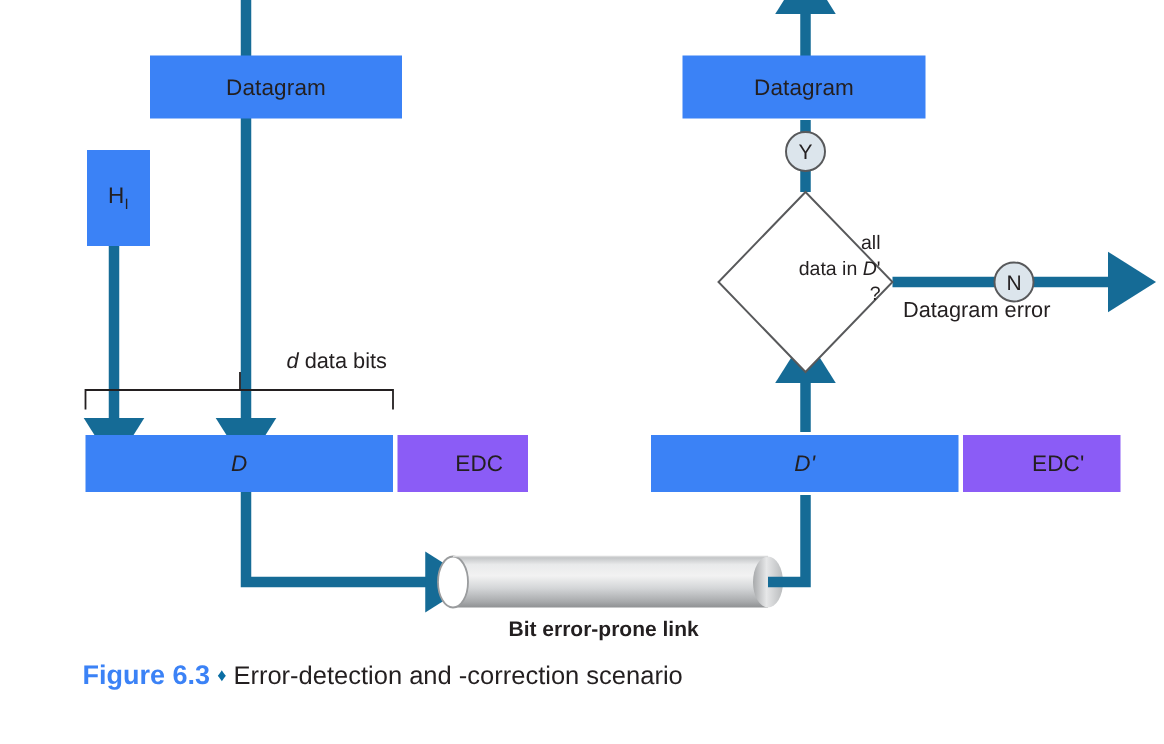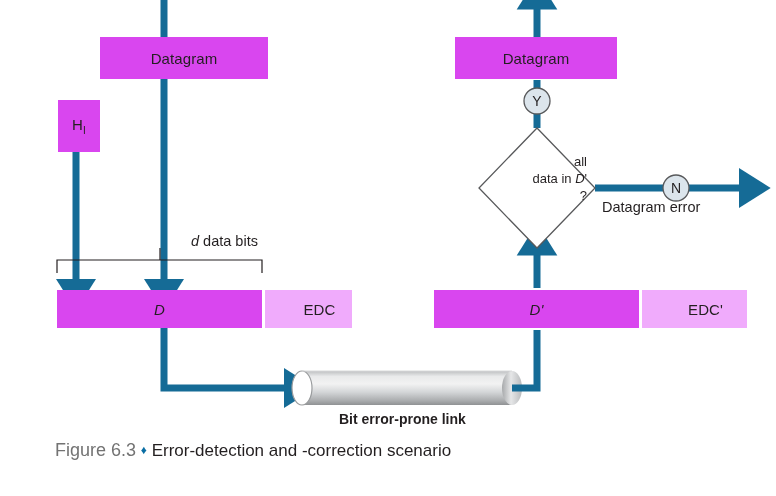--- a/index.html
+++ b/index.html
@@ -14,22 +14,22 @@
 
   .box{
     position:absolute;
     box-sizing:border-box;
     display:flex;align-items:center;justify-content:center;
     font-size:15px;
     letter-spacing:.1px;
     color:#231f20;
     z-index:3;
   }
-  .box.light{background:#d946ef;}
-  .box.dark{background:#f0abfc;padding-left:22px;}
+  .box.light{background:#3b82f6;}
+  .box.dark{background:#8b5cf6;padding-left:22px;}
 
   .lbl{
     position:absolute;
     font-size:14.5px;
     color:#231f20;
     white-space:nowrap;
     z-index:4;
   }
   .ital{font-style:italic;}
   .sub{font-size:10px;vertical-align:sub;}
@@ -55,22 +55,22 @@
 
   .caption{
     position:absolute;
     left:55px;top:440px;
     font-size:17px;
     color:#231f20;
     white-space:nowrap;
     z-index:6;
   }
   .caption .fignum{
-    color:#737373;
-    font-weight:normal;
+    color:#3b82f6;
+    font-weight:bold;
     font-size:18px;
   }
   .caption .diamondmark{
     color:#0a6ea4;
     font-size:12px;
     position:relative;
     top:-2px;
   }
 </style>
 </head>
@@ -156,21 +156,21 @@
     <g>
       <path d="M57,273 L57,260 L262,260 L262,273" stroke="#231f20" stroke-width="1.2" fill="none"></path>
       <path d="M160,260 L160,248" stroke="#231f20" stroke-width="1.2" fill="none"></path>
     </g>
   </svg>
 
   <div class="box light" style="left:100px;top:37px;width:168px;height:42px;">
     <span>Datagram</span>
   </div>
 
-  <div class="box light" style="left:58px;top:100px;width:42px;height:52px;">
+  <div class="box light" style="left:58px;top:100px;width:42px;height:64px;">
     <span><span>H</span><span class="sub">I</span></span>
   </div>
 
   <div class="box light" style="left:57px;top:290px;width:205px;height:38px;">
     <span class="ital">D</span>
   </div>
 
   <div class="box dark" style="left:265px;top:290px;width:87px;height:38px;">
     <span>EDC</span>
   </div>

